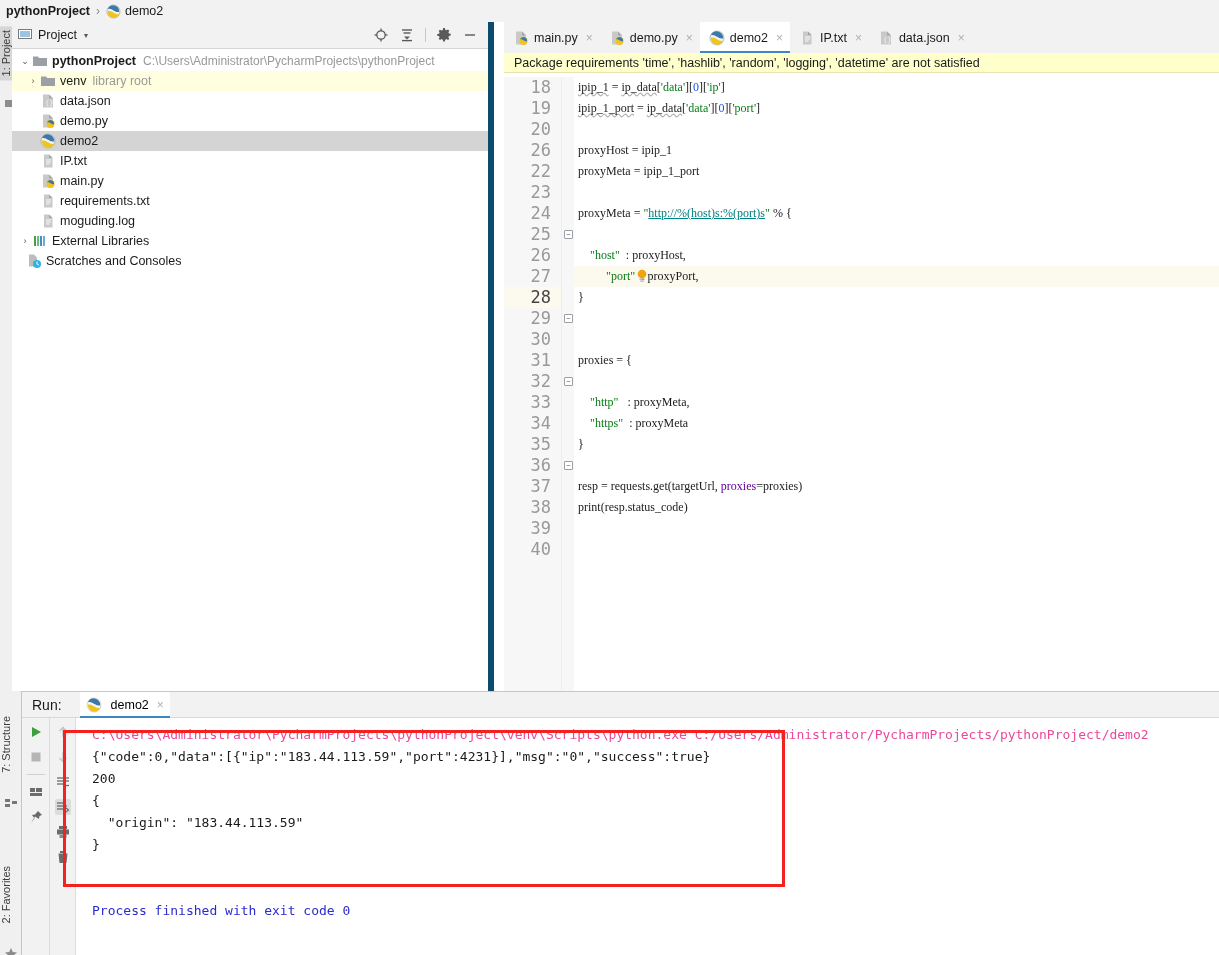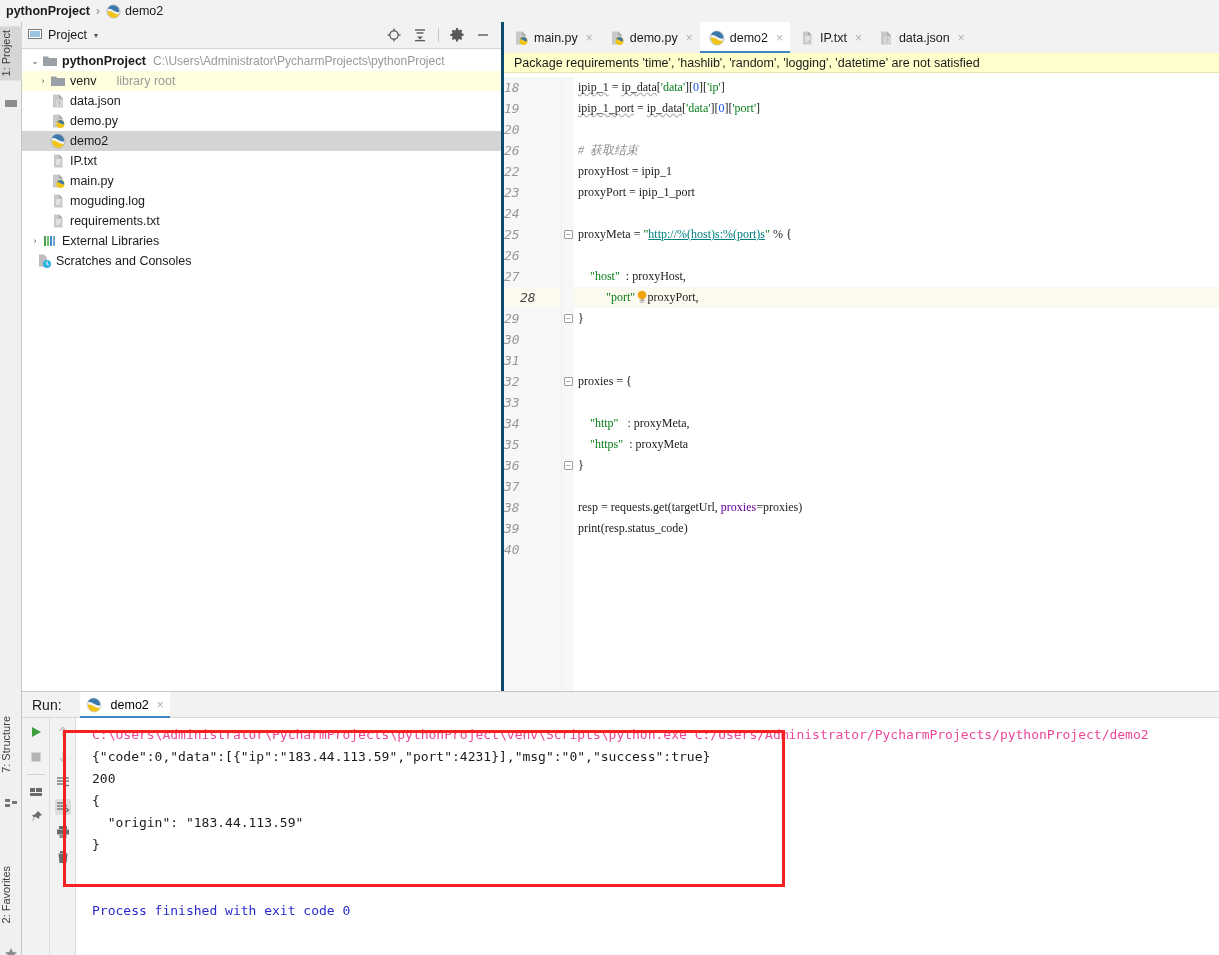--- a/index.html
+++ b/index.html
@@ -33,22 +33,22 @@
     position: absolute; left: 0; width: 22px;
     writing-mode: vertical-rl; transform: rotate(180deg);
     text-align: center; font-size: 11px; color: #3c3c3c;
     padding: 4px 0; white-space: nowrap;
   }
   .vtab.active { background: #d6d6d6; }
   .vicon { position: absolute; left: 4px; width: 14px; height: 14px; }
 
   
   .projpanel {
-    position: absolute; left: 22px; top: 22px; width: 482px; height: 669px;
-    background: #ffffff; border-right: 3px solid #0c4a6e;
+    position: absolute; left: 12px; top: 22px; width: 482px; height: 669px;
+    background: #ffffff; border-right: 6px solid #0c4a6e;
   }
   .proj-header {
     height: 27px; background: #f2f2f2; border-bottom: 1px solid #d4d4d4;
     display: flex; align-items: center; padding: 0 6px;
   }
   .proj-title { font-size: 12.5px; color: #1a1a1a; margin-left: 6px; }
   .proj-caret { margin-left: 7px; color: #555; font-size: 8px; }
   .proj-tools { margin-left: auto; display: flex; align-items: center; gap: 10px; padding-right: 4px; }
   .tool-ic { width: 16px; height: 16px; display: block; cursor: default; }
   .tool-div { width: 1px; height: 14px; background: #c8c8c8; }
@@ -60,21 +60,21 @@
   }
   .trow.sel { background: #d4d4d4; }
   .trow.warn { background: #ffffe0; }
   .arrow { width: 14px; text-align: center; color: #555; font-size: 9px; flex: 0 0 14px; }
   .ind1 { padding-left: 14px; }
   .ind2 { padding-left: 28px; }
   .ticon { width: 16px; height: 16px; margin-right: 4px; flex: 0 0 16px; }
   .tlabel { color: #1a1a1a; }
   .tlabel.bold { font-weight: bold; }
   .tpath { color: #999999; margin-left: 7px; font-size: 12px; }
-  .tsub { color: #9a9a9a; margin-left: 20px; }
+  .tsub { color: #9a9a9a; margin-left: 6px; }
 
   
   .editor {
     position: absolute; left: 504px; top: 22px; width: 715px; height: 669px;
     background: #ffffff;
   }
   .tabbar { height: 31px; background: #f2f2f2; display: flex; align-items: stretch; }
   .etab {
     display: flex; align-items: center; padding: 0 7px 0 9px; gap: 5px;
     font-size: 12.5px; color: #1a1a1a; position: relative; cursor: default;
@@ -99,22 +99,22 @@
   }
   .gutter {
     width: 58px; flex: 0 0 58px; background: #f7f7f7;
     border-right: 1px solid #eceff1; position: relative;
   }
   .fold-col { width: 12px; flex: 0 0 12px; background: #f7f7f7; position: relative; }
   .codecol { position: relative; flex: 1 1 auto; }
   .crow { height: 21px; line-height: 21px; position: relative; }
   .crow.hl { background: #fcfaef; padding-left: 16px; }
   .gnum {
-    text-align: left; padding-right: 10px; color: #999999;
-    font-family: "DejaVu Sans Mono", monospace; font-size: 13px; font-style: italic;
+    text-align: right; padding-right: 10px; color: #999999;
+    font-family: "DejaVu Sans Mono", monospace; font-size: 17px;
   }
   .gnum.cur { color: #444444; }
   .code {
     font-family: Liberation Serif, serif; font-size: 12px;
     color: #1a1a1a; white-space: pre; padding-left: 4px;
   }
   .str { color: #067d17; }
   .num { color: #1750eb; }
   .cmt { color: #8c8c8c; font-style: italic; }
   .kwarg { color: #660099; }
@@ -344,34 +344,34 @@
       <div class="trow ind2">
         <span class="ticon">
           <svg width="16" height="16" viewBox="0 0 16 16">
               <path d="M4 1.5h5l3.5 3.5v9.5H4z" fill="#c9c9c9"></path>
               <path d="M9 1.5l3.5 3.5H9z" fill="#a6a6a6"></path>
               <line x1="6" y1="7" x2="11" y2="7" stroke="#fff" stroke-width="0.9"></line>
               <line x1="6" y1="9" x2="11" y2="9" stroke="#fff" stroke-width="0.9"></line>
               <line x1="6" y1="11" x2="9.5" y2="11" stroke="#fff" stroke-width="0.9"></line>
             </svg>
         </span>
-        <span class="tlabel">moguding.log</span>
+        <span class="tlabel">requirements.txt</span>
       </div>
 
       <div class="trow ind2">
         <span class="ticon">
           <svg width="16" height="16" viewBox="0 0 16 16">
               <path d="M4 1.5h5l3.5 3.5v9.5H4z" fill="#c9c9c9"></path>
               <path d="M9 1.5l3.5 3.5H9z" fill="#a6a6a6"></path>
               <line x1="6" y1="7" x2="11" y2="7" stroke="#fff" stroke-width="0.9"></line>
               <line x1="6" y1="9" x2="11" y2="9" stroke="#fff" stroke-width="0.9"></line>
               <line x1="6" y1="11" x2="9.5" y2="11" stroke="#fff" stroke-width="0.9"></line>
             </svg>
         </span>
-        <span class="tlabel">requirements.txt</span>
+        <span class="tlabel">moguding.log</span>
       </div>
 
       <div class="trow">
         <span class="arrow">›</span>
         <span class="ticon">
           <svg width="16" height="16" viewBox="0 0 16 16">
               <rect x="2" y="3" width="2" height="10" fill="#4a9e4a"></rect>
               <rect x="5" y="3" width="2" height="10" fill="#6fbf6f"></rect>
               <rect x="8" y="3" width="2" height="10" fill="#3d8fd1"></rect>
               <rect x="11" y="3" width="2" height="10" fill="#7aa7cf"></rect>
@@ -490,23 +490,22 @@
         <span class="foldmark" style="top:153px;">−</span>
         <span class="foldmark" style="top:237px;">−</span>
         <span class="foldmark" style="top:300px;">−</span>
         <span class="foldmark" style="top:384px;">−</span>
       </div>
 
       <div class="codecol">
         <div class="crow"><span class="code"><span class="squiggle">ipip_1</span> = <span class="squiggle">ip_data</span>[<span class="str">'data'</span>][<span class="num">0</span>][<span class="str">'ip'</span>]</span></div>
         <div class="crow"><span class="code"><span class="squiggle">ipip_1_port</span> = <span class="squiggle">ip_data</span>[<span class="str">'data'</span>][<span class="num">0</span>][<span class="str">'port'</span>]</span></div>
         <div class="crow"><span class="code"></span></div>
-        <div class="crow"><span class="code cmt">#  获取结束</span></div>
         <div class="crow"><span class="code">proxyHost = ipip_1</span></div>
-        <div class="crow"><span class="code">proxyPort = ipip_1_port</span></div>
+        <div class="crow"><span class="code">proxyMeta = ipip_1_port</span></div>
         <div class="crow"><span class="code"></span></div>
         <div class="crow"><span class="code">proxyMeta = <span class="teal">"</span><span class="url">http://%(host)s:%(port)s</span><span class="teal">"</span> % {</span></div>
         <div class="crow"><span class="code"></span></div>
         <div class="crow"><span class="code">    <span class="teal">"host"</span>  : proxyHost,</span></div>
         <div class="crow hl">
           <span class="bulb" style="top:2px;">
             <svg width="12" height="16" viewBox="0 0 12 16">
                 <circle cx="6" cy="6" r="4.3" fill="#f0a30a"></circle>
                 <rect x="3.5" y="10.5" width="5" height="1.3" fill="#a8a8a8"></rect>
                 <rect x="4.2" y="12.5" width="3.6" height="1.1" fill="#a8a8a8"></rect>

